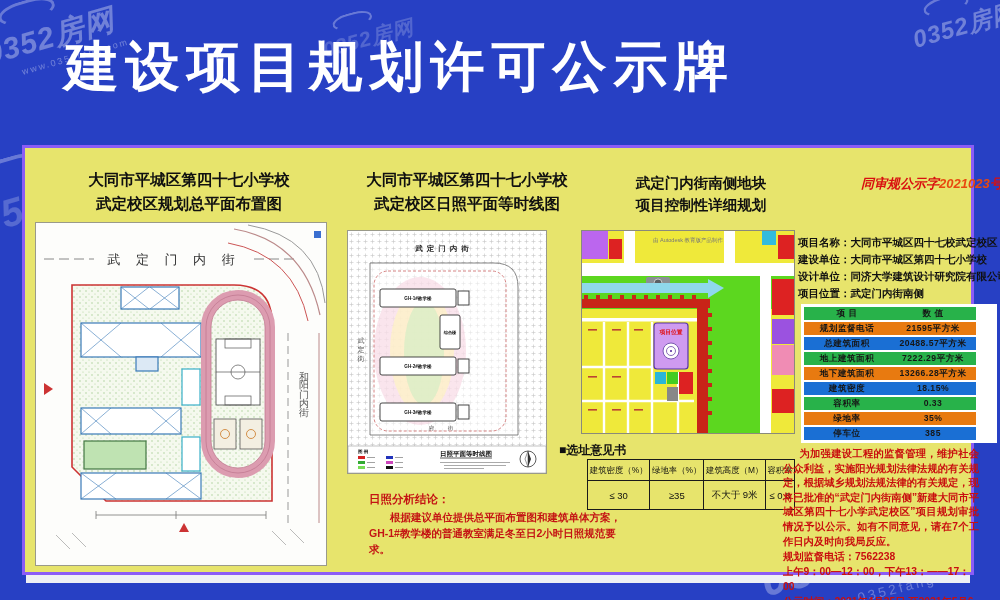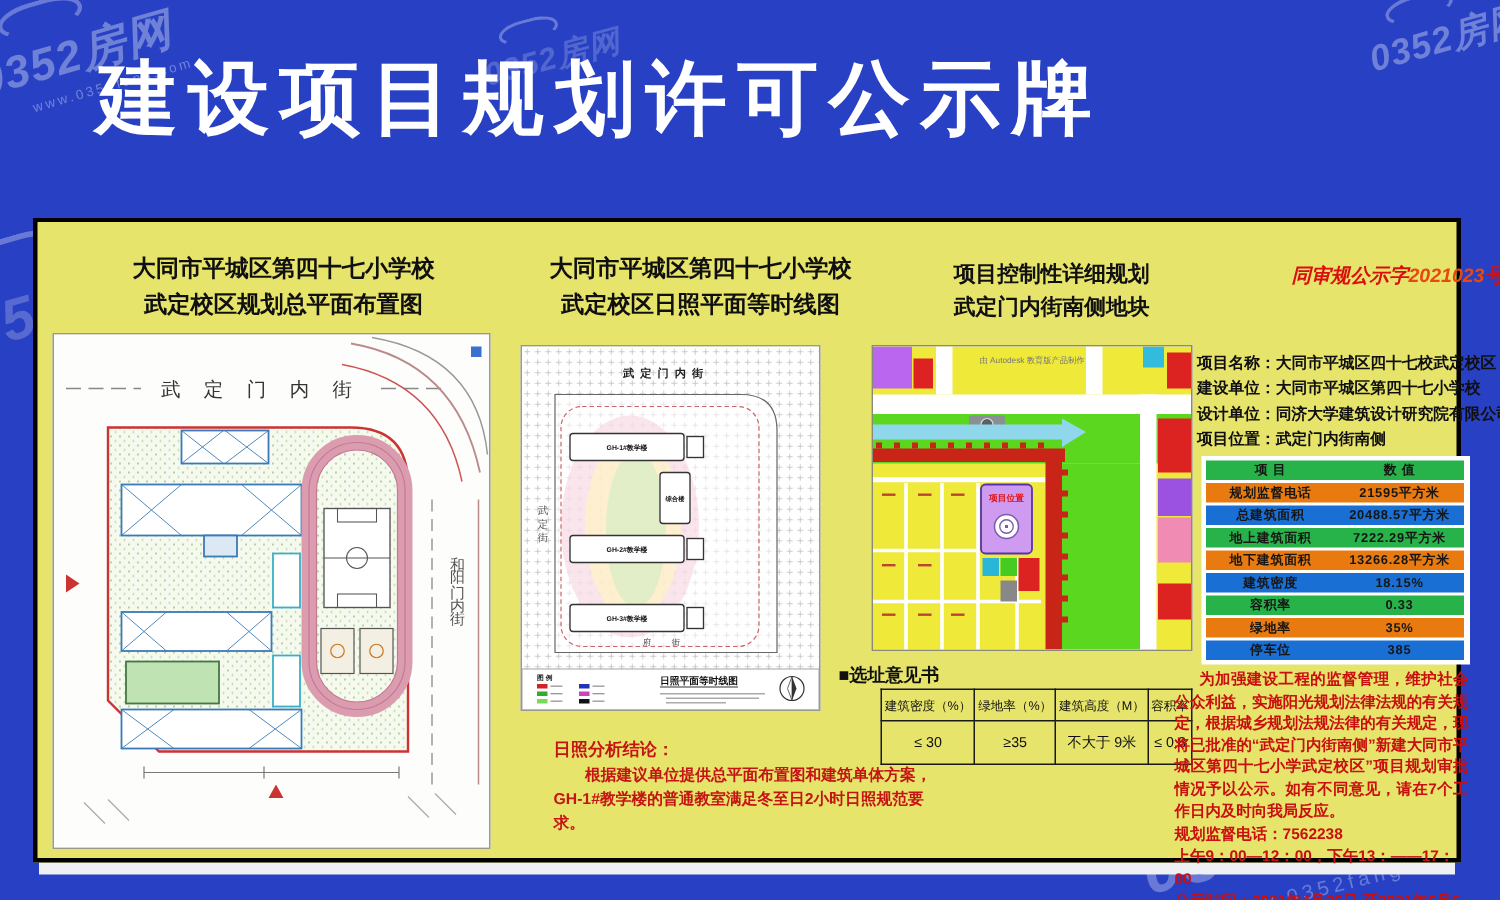--- a/index.html
+++ b/index.html
@@ -15,21 +15,21 @@
   .wm1{left:-18px;top:-6px;}
   .wm2{left:896px;top:-14px;transform:rotate(-16deg) scale(.8);}
   .wm3{left:-30px;top:160px;transform:rotate(-16deg) scale(1.3);color:rgba(255,255,255,.22);}
   .wm4{left:792px;top:512px;transform:rotate(-14deg) scale(1.5);color:rgba(255,255,255,.30);}
   .wm5{left:300px;top:0px;transform:rotate(-15deg) scale(.7);color:rgba(255,255,255,.20);}
 
   .title{position:absolute;left:0;top:24px;width:800px;height:84px;line-height:84px;
     text-align:center;color:#fff;font-size:54px;font-weight:900;letter-spacing:7px;}
 
   .board{position:absolute;left:22px;top:145px;width:946px;height:424px;background:#e7e46c;
-    border:3px solid #000000;box-shadow:0 12px 0 -4px #eef0f4;}
+    border:3px solid #8b5cf6;box-shadow:0 12px 0 -4px #eef0f4;}
 
   .col-head{position:absolute;text-align:center;color:#101010;font-weight:bold;
     font-size:15.5px;line-height:1.55;}
   .head-left{left:18px;top:20px;width:292px;}
   .head-mid{left:306px;top:20px;width:272px;}
   .head-right{left:566px;top:24px;width:220px;font-size:14.5px;text-align:center;}
   .permit{position:absolute;left:836px;top:27px;width:178px;font-size:13px;font-weight:bold;color:#d90f0f;font-style:italic;}
   .permit .permit-no{color:#e8490f;}
 
   .drawing{position:absolute;background:#fdfdfb;border:1px solid #9a9a8a;}
@@ -39,21 +39,21 @@
 
   .sun-note{position:absolute;left:344px;top:344px;width:252px;color:#c41414;font-weight:bold;}
   .sun-note .nt{font-size:11.5px;margin:0 0 3px 0;}
   .sun-note .nb{font-size:10.5px;line-height:1.5;text-indent:2em;margin:0;}
 
   .info{position:absolute;left:773px;top:86px;width:190px;color:#101010;
     font-size:10.5px;font-weight:bold;line-height:1.62;}
   .info div{white-space:nowrap;}
 
   .mtable{position:absolute;left:776px;top:156px;width:172px;background:#fff;
-    padding:3px 4px 1px 3px;}
+    padding:3px 21px 1px 3px;}
   .mrow{display:flex;height:13px;line-height:13px;margin-bottom:2px;
     font-size:8.6px;font-weight:bold;color:#161616;}
   .mrow span{flex:1;text-align:center;letter-spacing:.5px;}
   .mhead{background:#28b24a;}
   .c-orange{background:#e87a10;}
   .c-blue{background:#1a6fd4;}
   .c-green{background:#28b24a;}
 
   .opinion-title{position:absolute;left:534px;top:294px;font-size:12px;font-weight:bold;color:#101010;}
   .otable{position:absolute;left:562px;top:311px;width:208px;border-collapse:collapse;}
@@ -245,22 +245,22 @@
         </g>
       </svg>
     </div>
 
     <div class="sun-note">
       <p class="nt">日照分析结论：</p>
       <p class="nb">根据建议单位提供总平面布置图和建筑单体方案，GH-1#教学楼的普通教室满足冬至日2小时日照规范要求。</p>
     </div>
 
     <div class="col-head head-right">
+      <div>武定门内街南侧地块</div>
       <div>项目控制性详细规划</div>
-      <div>武定门内街南侧地块</div>
     </div>
 
     <div class="permit"><span>同审规公示字</span><span class="permit-no">2021023</span><span>号</span></div>
 
     <div class="drawing d-map">
       <svg viewBox="0 0 212 202" width="212" height="202">
         <rect x="0" y="0" width="212" height="202" fill="#efe93a"></rect>
         <g>
           <rect x="0" y="45" width="212" height="33" fill="#5cd71f"></rect>
           <rect x="126" y="78" width="52" height="124" fill="#5cd71f"></rect>

